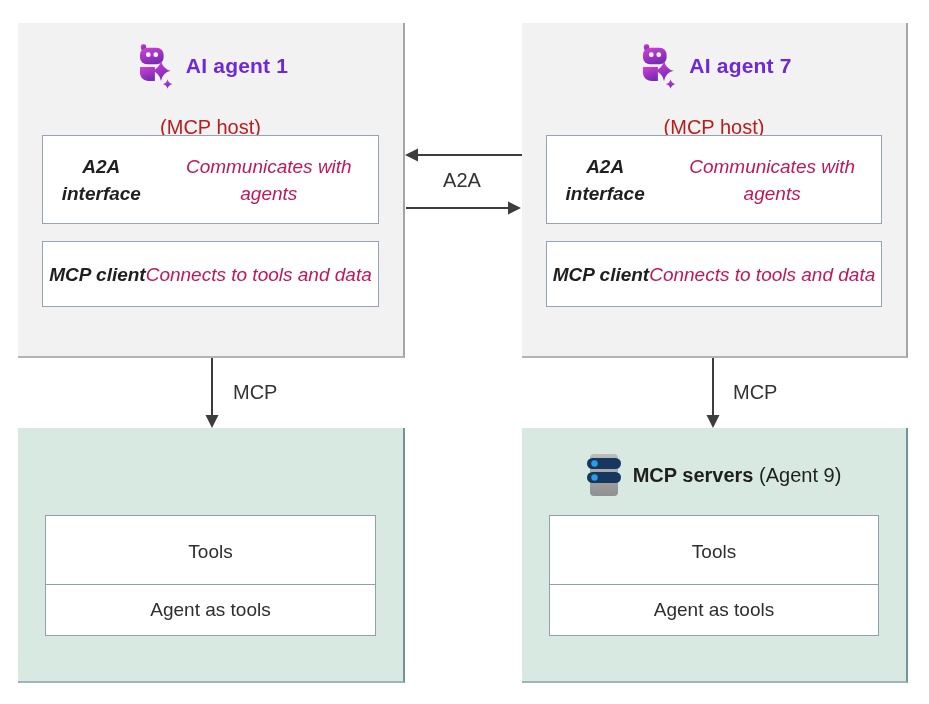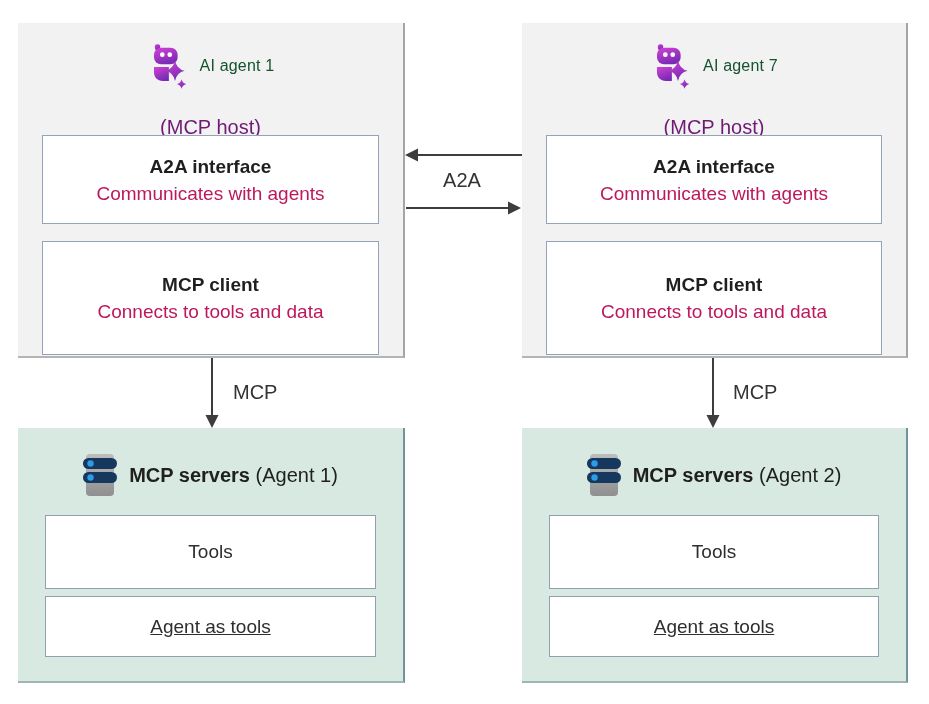--- a/index.html
+++ b/index.html
@@ -23,52 +23,53 @@
     box-sizing:border-box;
   }
   .server-box.left{left:18px;}
   .server-box.right{left:522px;width:386px;}
 
   
   .box-header{
     position:absolute;top:18px;left:0;right:0;height:50px;
     display:flex;align-items:center;justify-content:center;gap:11px;
   }
-  .agent-title{font-size:16px;font-weight:400;color:#14532d;letter-spacing:.2px;}
+  .agent-title{font-size:21px;font-weight:700;color:#6d28d9;letter-spacing:.2px;}
   .agent-subtitle{
     position:absolute;top:93px;left:0;right:0;text-align:center;
-    font-size:20px;color:#701a75;
+    font-size:20px;color:#b91c1c;
   }
   .server-header{
     position:absolute;top:22px;left:0;right:0;height:50px;
     display:flex;align-items:center;justify-content:center;gap:12px;
   }
   .server-title{font-size:20px;color:#1f1f1f;}
   .server-title .bold{font-weight:700;}
 
   
   .inner-box{
     position:absolute;left:24px;right:24px;
     background:#ffffff;border:1.5px solid #95a3b8;box-sizing:border-box;
-    display:flex;flex-direction:column;align-items:center;justify-content:center;
+    display:flex;flex-direction:row;align-items:center;justify-content:center;
     text-align:center;
+    font-style:italic;
   }
   .inner-box .inner-title{font-size:19px;font-weight:700;color:#1f1f1f;line-height:27px;}
   .inner-box .inner-desc{font-size:19px;color:#be185d;line-height:27px;}
   .inner-a2a{top:112px;height:89px;}
-  .inner-mcp{top:218px;height:114px;}
+  .inner-mcp{top:218px;height:66px;}
 
   .tool-box{
     position:absolute;left:27px;right:27px;
     background:#ffffff;border:1.5px solid #8fa0b0;box-sizing:border-box;
     display:flex;align-items:center;justify-content:center;
     font-size:19px;color:#2e2e2e;
   }
   .tool-box.tools{top:87px;height:74px;}
-  .tool-box.agent-tools{top:168px;height:61px;text-decoration:underline;}
+  .tool-box.agent-tools{top:156px;height:52px;}
 
   
   .conn-label{position:absolute;font-size:20px;color:#333333;text-align:right;}
   .a2a-label{left:432px;top:169px;width:60px;text-align:center;}
   .mcp-label-1{left:233px;top:381px;}
   .mcp-label-2{left:733px;top:381px;}
 
   
   .arrows{position:absolute;left:0;top:0;width:929px;height:704px;pointer-events:none;}
 
@@ -142,48 +143,36 @@
       <div class="inner-desc">Communicates with agents</div>
     </div>
 
     <div class="inner-box inner-mcp">
       <div class="inner-title">MCP client</div>
       <div class="inner-desc">Connects to tools and data</div>
     </div>
   </div>
 
   <div class="server-box left">
-    <div class="server-header">
-      <span class="icon">
-        <svg width="34" height="46" viewBox="0 0 34 46">
-          <rect x="3" y="2" width="28" height="42" rx="4" fill="url(#srvGrad)"></rect>
-          <rect x="0" y="6" width="34" height="11" rx="5.5" fill="#16385e"></rect>
-          <circle cx="7.5" cy="11.5" r="3.2" fill="#2d9ce8"></circle>
-          <rect x="0" y="20" width="34" height="11" rx="5.5" fill="#16385e"></rect>
-          <circle cx="7.5" cy="25.5" r="3.2" fill="#2d9ce8"></circle>
-        </svg>
-      </span>
-      <span class="server-title"><span class="bold">MCP servers</span><span> (Agent 1)</span></span>
-    </div>
     <div class="tool-box tools">Tools</div>
     <div class="tool-box agent-tools">Agent as tools</div>
   </div>
 
   <div class="server-box right">
     <div class="server-header">
       <span class="icon">
         <svg width="34" height="46" viewBox="0 0 34 46">
           <rect x="3" y="2" width="28" height="42" rx="4" fill="url(#srvGrad)"></rect>
           <rect x="0" y="6" width="34" height="11" rx="5.5" fill="#16385e"></rect>
           <circle cx="7.5" cy="11.5" r="3.2" fill="#2d9ce8"></circle>
           <rect x="0" y="20" width="34" height="11" rx="5.5" fill="#16385e"></rect>
           <circle cx="7.5" cy="25.5" r="3.2" fill="#2d9ce8"></circle>
         </svg>
       </span>
-      <span class="server-title"><span class="bold">MCP servers</span><span> (Agent 2)</span></span>
+      <span class="server-title"><span class="bold">MCP servers</span><span> (Agent 9)</span></span>
     </div>
     <div class="tool-box tools">Tools</div>
     <div class="tool-box agent-tools">Agent as tools</div>
   </div>
 
   <svg class="arrows">
 
     <g>
       <line x1="522" y1="155" x2="417" y2="155" stroke="#3d3d3d" stroke-width="2"></line>
       <polygon points="405,155 418,148.5 418,161.5" fill="#3d3d3d"></polygon>

